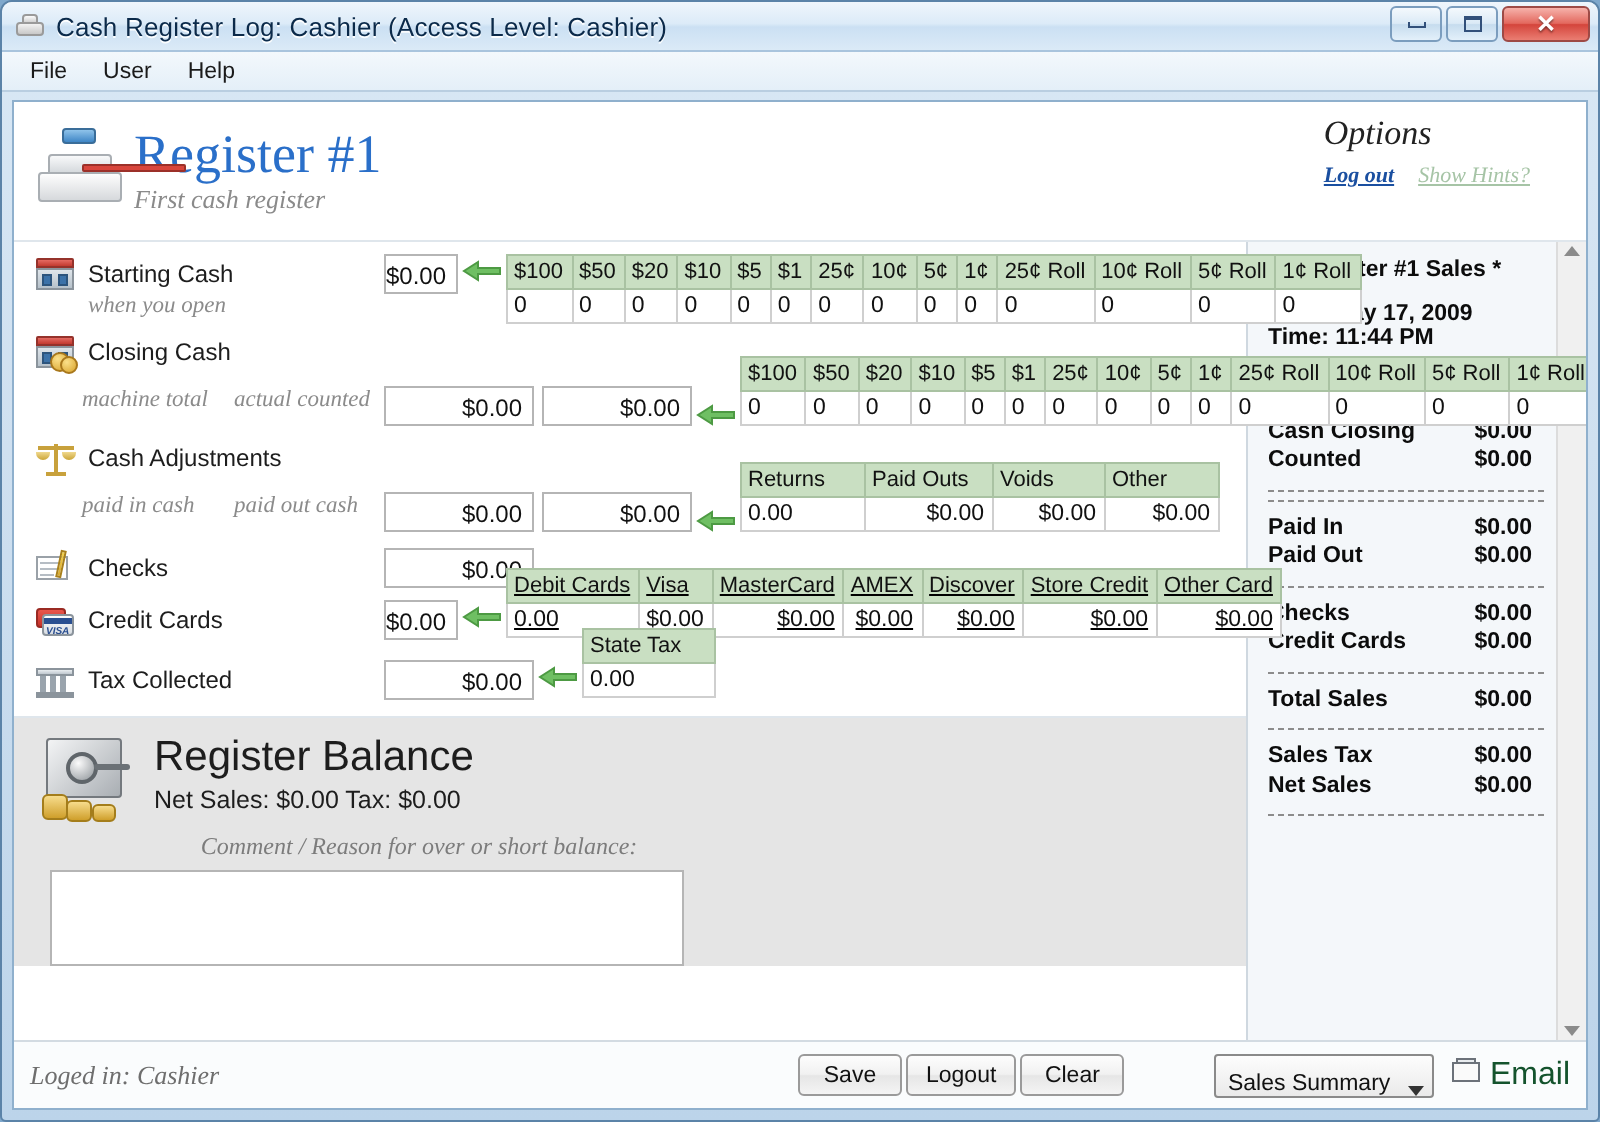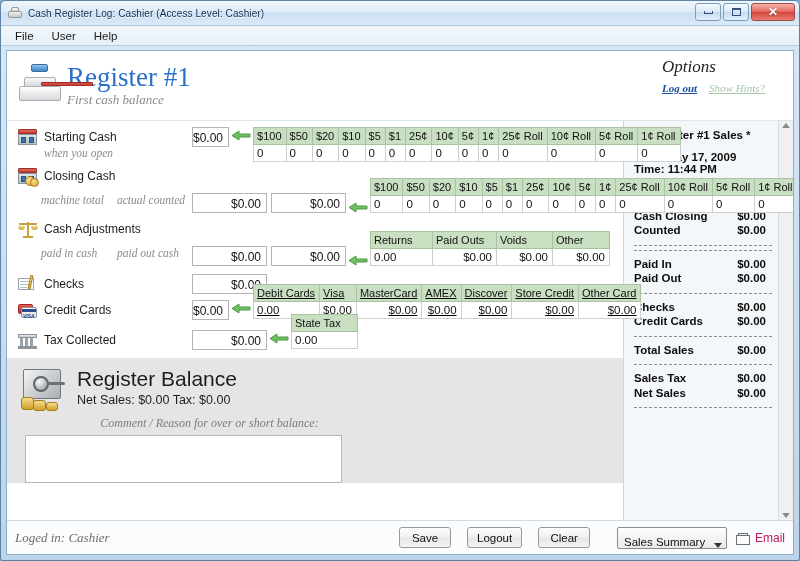--- a/index.html
+++ b/index.html
@@ -32,21 +32,21 @@
     position: absolute; left: 1px; top: 6px; width: 14px; height: 7px;
     background: linear-gradient(180deg,#f2f2f2,#c8c8c8);
     border: 1px solid #9a9a9a; border-radius: 2px;
   }
   .title-icon .top {
     position: absolute; left: 4px; top: 2px; width: 8px; height: 5px;
     background: linear-gradient(180deg,#fbfbfb,#d2d2d2);
     border: 1px solid #9a9a9a; border-radius: 2px 2px 0 0;
   }
   .title-text {
-    font-size: 10px; color: #0b2a4a; letter-spacing: .1px;
+    font-size: 13px; color: #0b2a4a; letter-spacing: .1px;
     text-shadow: 0 1px 0 rgba(255,255,255,.9);
     white-space: nowrap;
   }
   .win-btns { position: absolute; right: 4px; top: 2px; display: flex; gap: 2px; }
   .win-btn {
     width: 26px; height: 18px; border: 1px solid #7b9dbe; border-radius: 3px;
     background: linear-gradient(180deg,#f4f9fd 0%,#dbeaf6 48%,#c6dcee 52%,#e3f0fa 100%);
     display: flex; align-items: center; justify-content: center;
   }
   .win-btn.close {
@@ -271,36 +271,36 @@
   
   .statusbar {
     flex: 0 0 34px; height: 34px; display: flex; align-items: center;
     border-top: 1px solid #d3dbe2; background: #fafcfd; padding: 0 8px;
     position: relative;
   }
   .status-text {
     font-family: "Liberation Serif", serif; font-style: italic;
     font-size: 13px; color: #6e6e6e;
   }
-  .sb-buttons { position: absolute; left: 392px; display: flex; gap: 16px; }
+  .sb-buttons { position: absolute; left: 392px; display: flex; gap: 2px; }
   .btn {
     min-width: 52px; height: 21px; border: 1px solid #9a9a9a; border-radius: 3px;
     background: linear-gradient(180deg,#fdfdfd 0%,#f1f1f1 48%,#e6e6e6 52%,#f4f4f4 100%);
     font-size: 11.5px; color: #111; display:flex; align-items:center; justify-content:center;
     padding: 0 9px;
   }
   .sb-right { position: absolute; right: 8px; display: flex; align-items: center; gap: 9px;}
   .combo {
     width: 110px; height: 22px; border: 1px solid #8a8a8a; border-radius: 2px;
     background: linear-gradient(180deg,#fdfdfd,#eaeaea);
     display: flex; align-items: flex-end; justify-content: space-between;
     padding: 0 4px 0 6px; font-size: 11.5px; color: #111;
   }
   .combo .caret { width:0;height:0;border-left:4px solid transparent;border-right:4px solid transparent;border-top:5px solid #333;}
-  .email-link { display: flex; align-items: flex-end; gap: 5px; font-size: 12px; color: #be185d; }
+  .email-link { display: flex; align-items: flex-start; gap: 5px; font-size: 16px; color: #14532d; }
   .mail-ico { width: 14px; height: 12px; position: relative; }
   .mail-ico .e1 { position:absolute; left:0; top:2px; width:14px; height:10px; border:1px solid #6c727a; background:#fafafa;}
   .mail-ico .e2 { position:absolute; left:2px; top:0px; width:10px; height:5px; border:1px solid #6c727a; background:#e9ecef;}
 </style>
 </head>
 <body>
 
 <div class="window">
 
   <div class="titlebar">
@@ -334,21 +334,21 @@
       <div class="header">
         <div class="h-left">
           <div class="reg-icon">
             <div class="scr"></div>
               <div class="mid"></div>
               <div class="btn"></div>
               <div class="base"></div>
           </div>
           <div>
             <div class="reg-title">Register #1</div>
-            <div class="reg-sub">First cash balance</div>
+            <div class="reg-sub">First cash register</div>
           </div>
         </div>
         <div class="h-right">
           <div class="opt-title">Options</div>
           <div class="opt-links">
             <span class="link-logout">Log out</span>
             <span class="link-hints">Show Hints?</span>
           </div>
         </div>
       </div>

